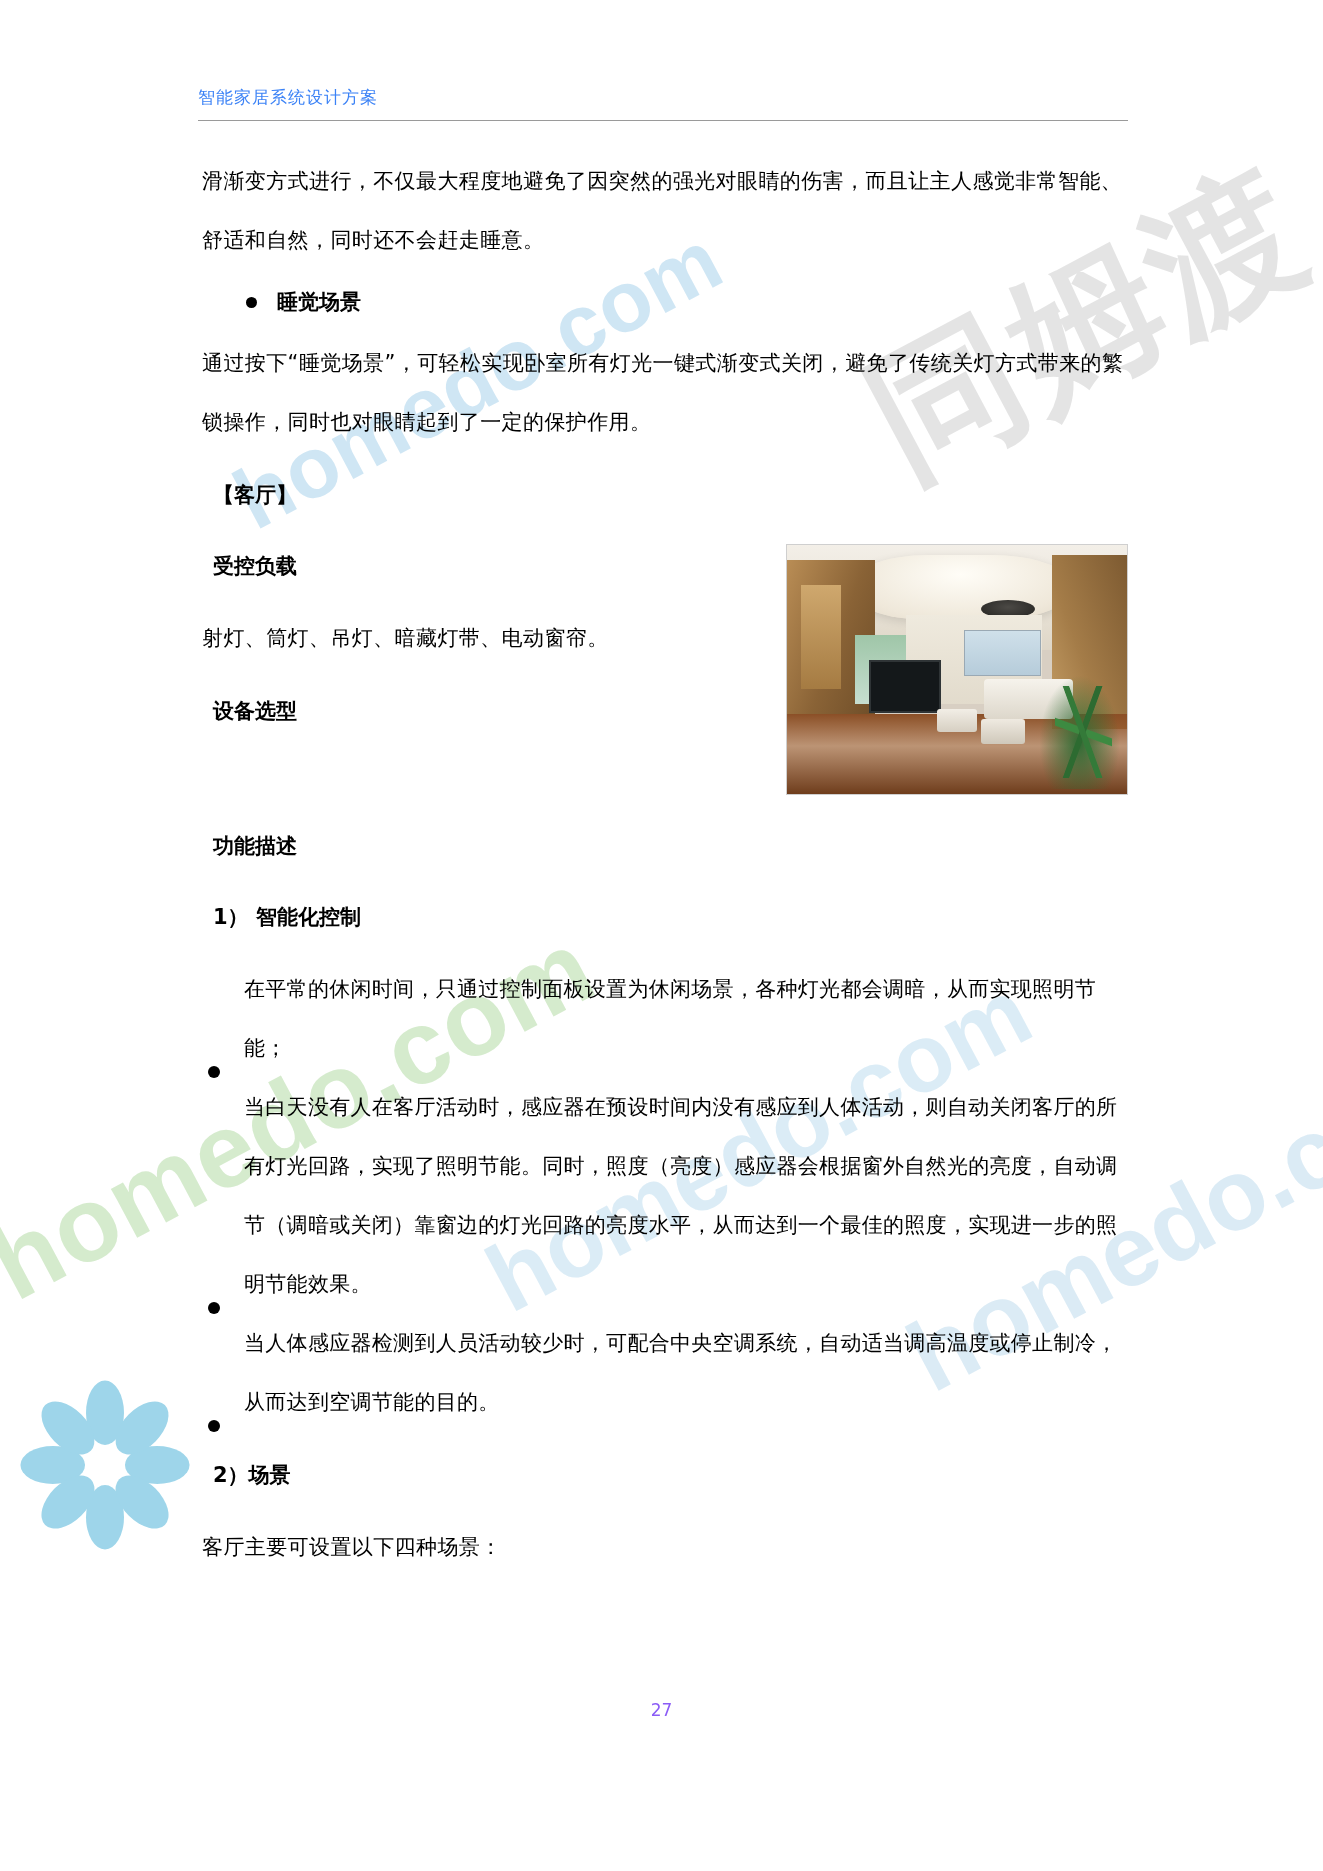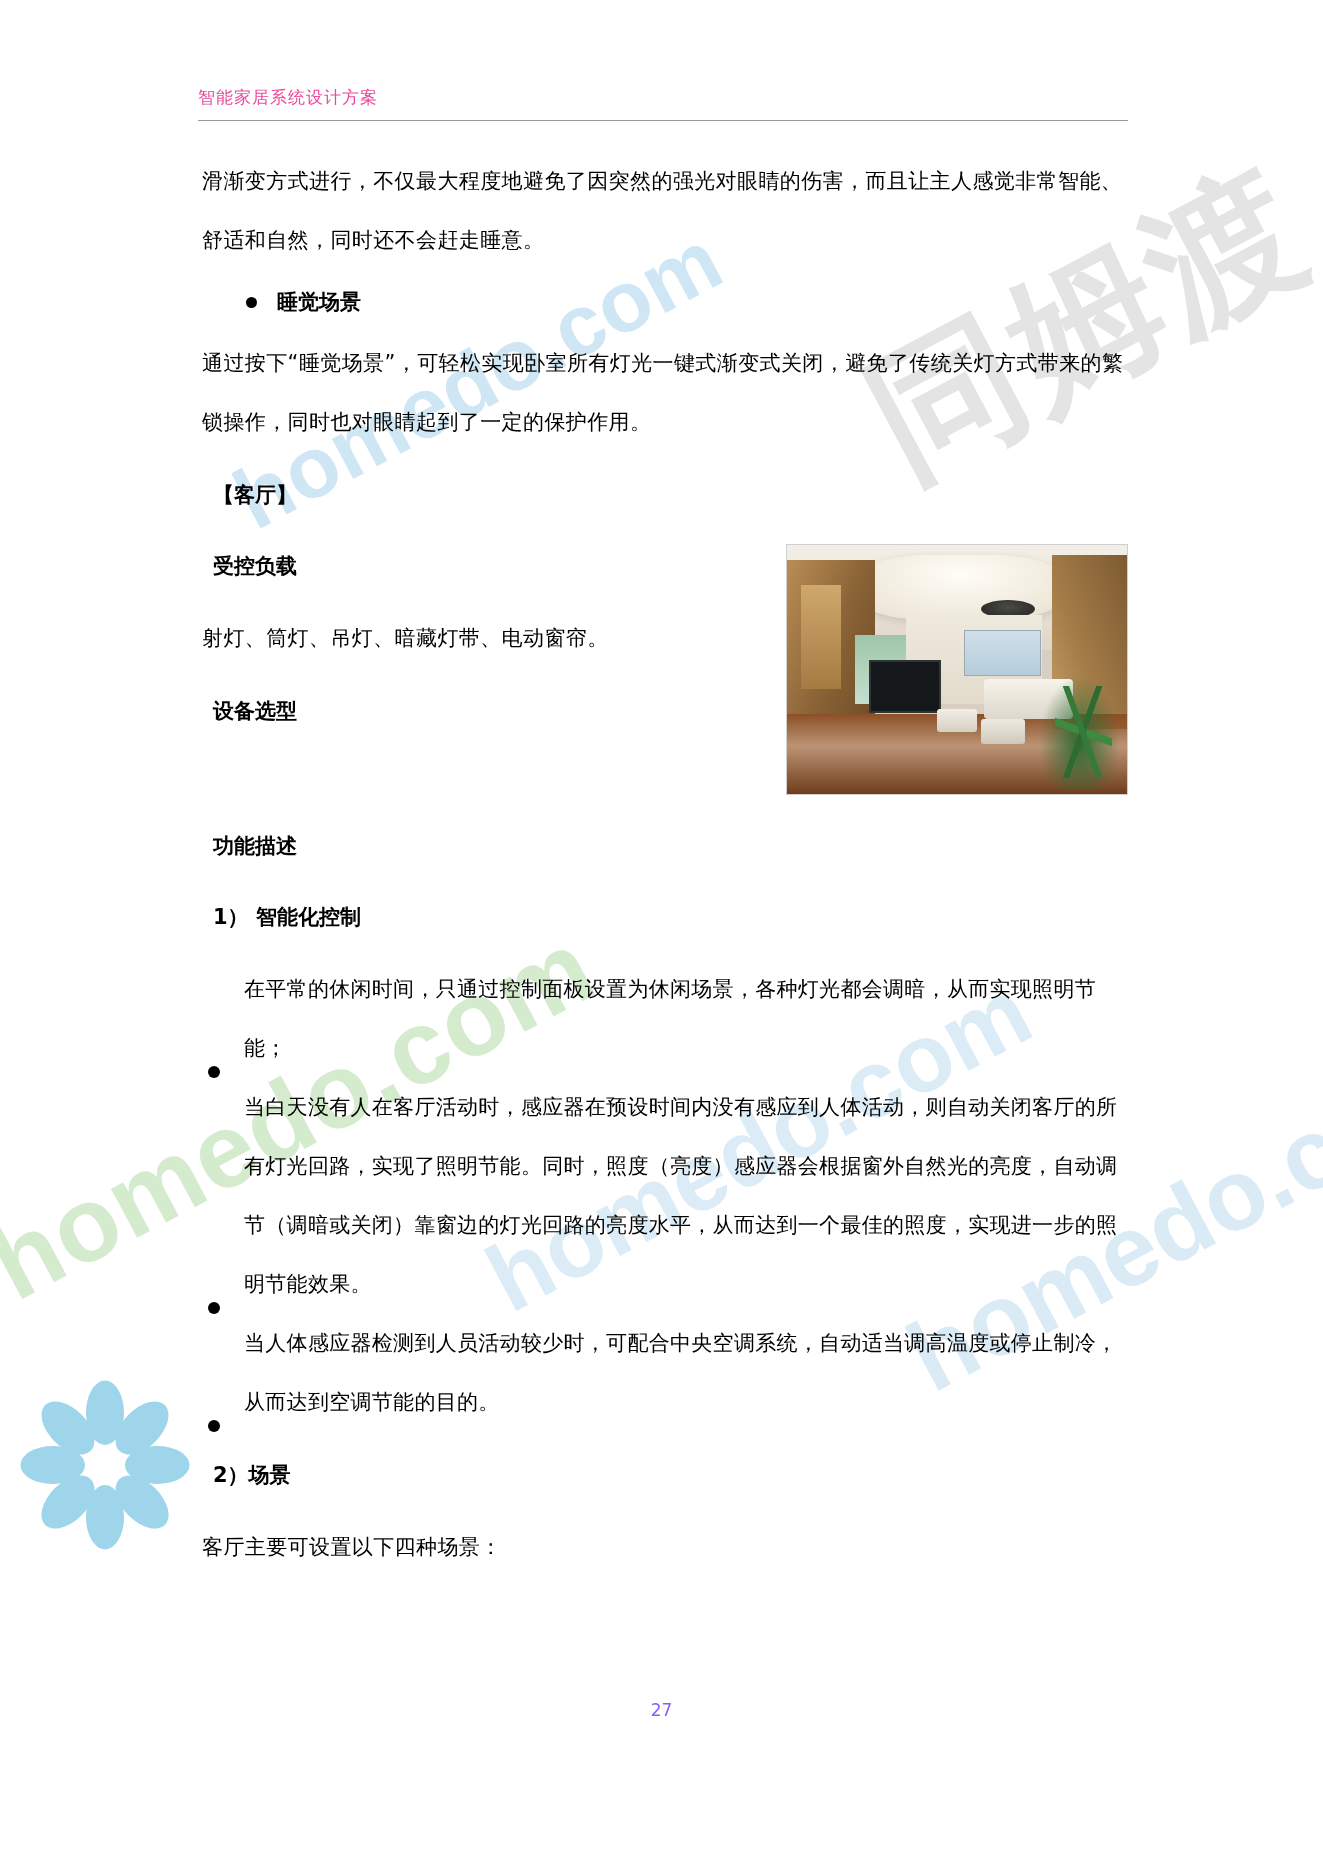--- a/index.html
+++ b/index.html
@@ -75,21 +75,21 @@
 
   
   .header {
     position: absolute;
     left: 198px;
     top: 86px;
     width: 930px;
   }
   .header-title {
     font-size: 17px;
-    color: #ec4899;
+    color: #3b82f6;
     font-family: "DejaVu Sans", sans-serif;
     letter-spacing: 1px;
   }
   .header-rule {
     margin-top: 11px;
     border-bottom: 1.2px solid #9a9a9a;
   }
 
   
   .content {

